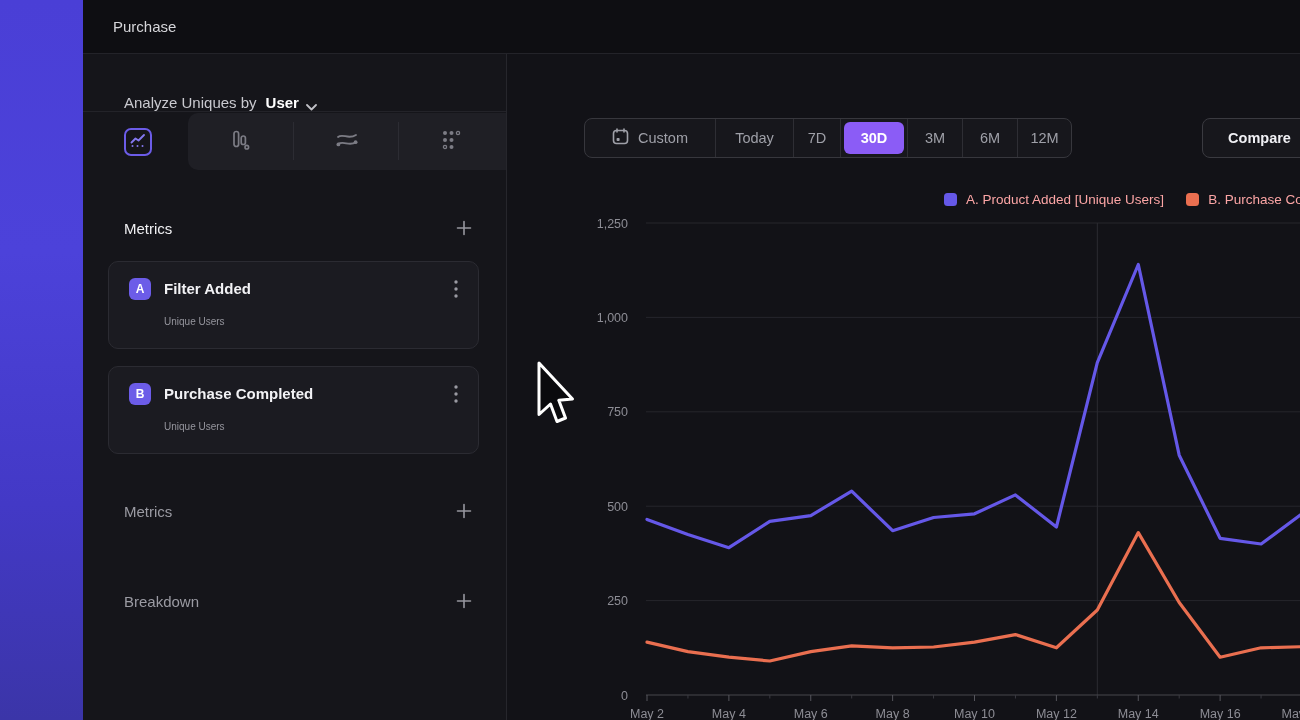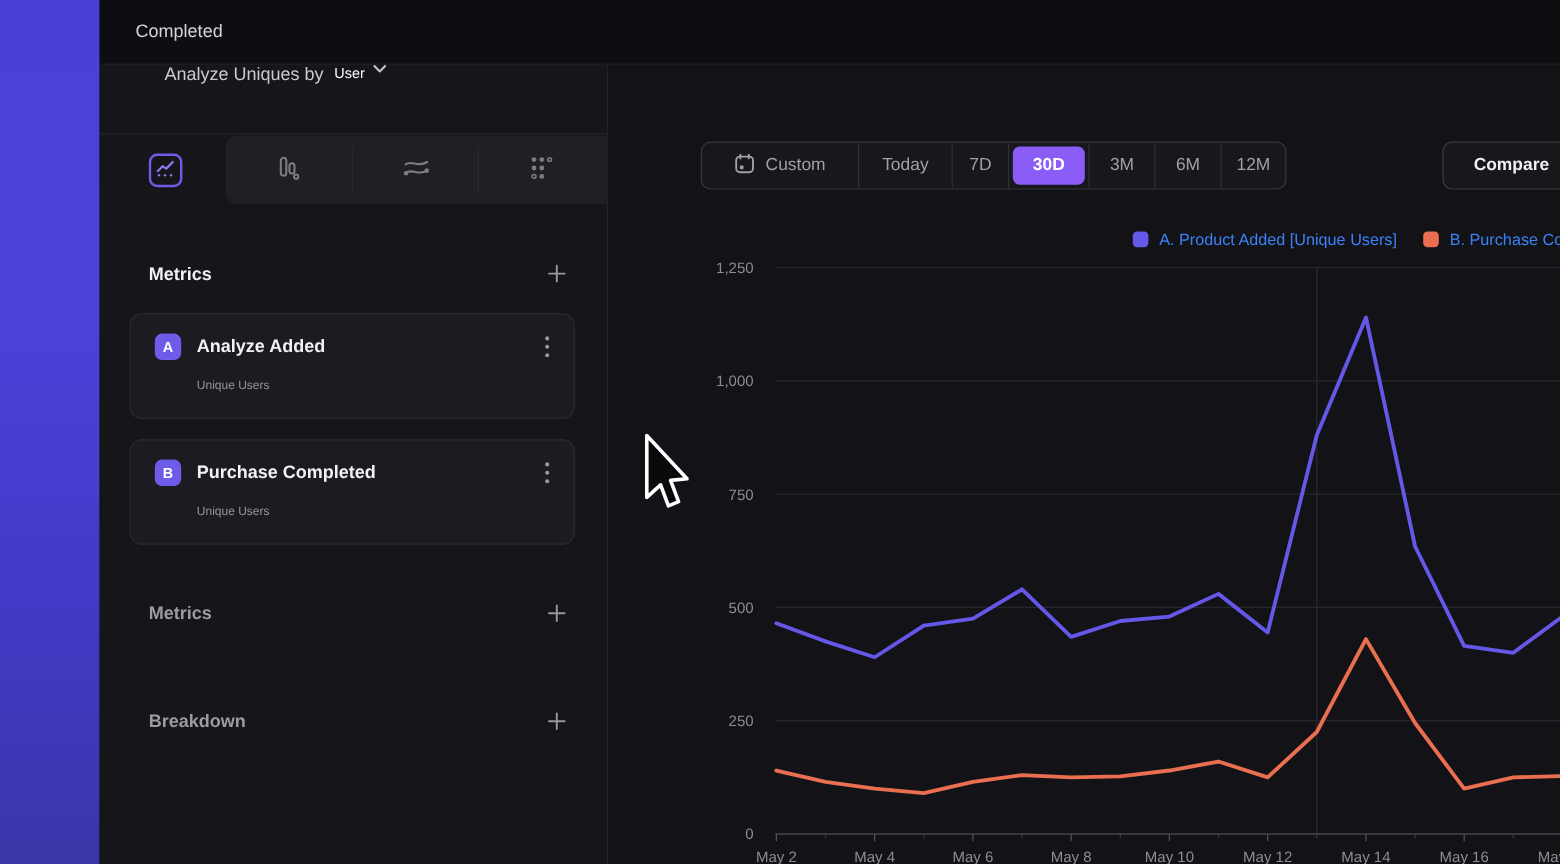--- a/index.html
+++ b/index.html
@@ -14,36 +14,36 @@
   .header { position:absolute; left:0; top:0; width:1217px; height:54px;
     background:#0e0e12; border-bottom:1px solid #232329; }
   .header .title { position:absolute; left:30px; top:0; height:54px; line-height:54px;
     color:#d6d6da; font-size:15px; font-weight:500; }
 
   
   .sidebar { position:absolute; left:0; top:54px; width:424px; height:666px;
     background:#15151a; border-right:1px solid #26262c; }
 
   .analyze-row { position:absolute; left:0; top:0; width:100%; height:58px;
-    border-bottom:1px solid #232329; display:flex; align-items:flex-start; padding-left:54px; }
+    border-bottom:1px solid #232329; display:flex; align-items:flex-end; padding-left:41px; }
   .analyze-row .prefix { color:#c9c9cf; font-size:15px; }
-  .analyze-row .selected { color:#ffffff; font-size:12px; font-weight:400; margin-left:9px; }
+  .analyze-row .selected { color:#ffffff; font-size:15px; font-weight:700; margin-left:9px; }
   .analyze-row .chev { margin-left:7px; display:flex; }
 
   .tab-panel { position:absolute; left:105px; right:0; top:59px; height:57px;
     background:#1f1f25; border-radius:10px 0 0 10px; }
   .tab-divider { position:absolute; top:68px; width:1px; height:38px; background:#2c2c33; }
   .tab-active { position:absolute; left:41px; top:74px; width:28px; height:28px;
     border:2px solid #6c5ce8; border-radius:7px; display:flex; align-items:center; justify-content:center; }
   .tab-icon { position:absolute; top:76px; width:24px; height:24px;
     display:flex; align-items:center; justify-content:center; }
 
   .section-row { position:absolute; left:41px; right:27px; height:28px;
     display:flex; align-items:center; justify-content:space-between; }
-  .section-row .lbl { font-size:15px; font-weight:700; }
+  .section-row .lbl { font-size:15px; font-weight:400; }
   .lbl-bright { color:#f0f0f3; }
   .lbl-dim { color:#9b9ba3; }
   .plus { width:16px; height:16px; margin-right:7px; display:flex; }
 
   .metric-card { position:absolute; left:25px; width:371px; height:88px;
     background:#1b1b21; border:1px solid #2b2b32; border-radius:10px; }
   .metric-badge { position:absolute; left:20px; top:16px; width:22px; height:22px;
     border-radius:6px; background:#6c5ce8; color:#fff; font-size:12px; font-weight:700;
     display:flex; align-items:center; justify-content:center; }
   .metric-title { position:absolute; left:55px; top:18px; color:#f2f2f5; font-size:15px; font-weight:700; }
@@ -67,35 +67,35 @@
     background:#8b5cf6; border-radius:6px; color:#ffffff; font-weight:700; }
   .compare-btn { position:absolute; left:695px; top:64px; width:115px; height:40px;
     border:1px solid #3a3a40; border-radius:8px; background:#17171c;
     display:flex; align-items:center; justify-content:center;
     color:#f0f0f4; font-size:14.5px; font-weight:700; }
 
   .legend { position:absolute; left:437px; top:137px; height:16px; display:flex;
     align-items:center; white-space:nowrap; }
   .legend .item { display:flex; align-items:center; margin-right:22px; }
   .legend .swatch { width:13px; height:13px; border-radius:3.5px; margin-right:9px; }
-  .legend .lab { color:#3b82f6; font-size:13.5px; }
+  .legend .lab { color:#fca5a5; font-size:13.5px; }
 
   .chart-svg { position:absolute; left:0; top:0; }
 
   .cursor { position:absolute; left:454px; top:361px; width:40px; height:66px; pointer-events:none; }
 </style>
 </head>
 <body>
 
 <div class="accent-strip"></div>
 
 <div class="app">
 
   <div class="header">
-    <div class="title">Completed</div>
+    <div class="title">Purchase</div>
   </div>
 
   <div class="sidebar">
 
     <div class="analyze-row">
       <span class="prefix">Analyze Uniques by</span>
       <span class="selected">User</span>
       <span class="chev">
         <svg width="11" height="7" viewBox="0 0 11 7">
             <polyline points="1,1 5.5,5.5 10,1" fill="none" stroke="#c0c0c6" stroke-width="1.8" stroke-linecap="round" stroke-linejoin="round"></polyline>
@@ -157,21 +157,21 @@
       <span class="lbl lbl-bright">Metrics</span>
       <span class="plus">
         <svg width="16" height="16" viewBox="0 0 16 16">
             <path d="M8 1.5 V14.5 M1.5 8 H14.5" stroke="#97979f" stroke-width="1.6" stroke-linecap="round"></path>
           </svg>
       </span>
     </div>
 
     <div class="metric-card" style="top:207px">
       <div class="metric-badge">A</div>
-      <div class="metric-title">Analyze Added</div>
+      <div class="metric-title">Filter Added</div>
       <div class="metric-sub">Unique Users</div>
       <div class="kebab">
         <svg width="4" height="18" viewBox="0 0 4 18">
             <circle cx="2" cy="2" r="1.7" fill="#9a9aa2"></circle>
             <circle cx="2" cy="9" r="1.7" fill="#9a9aa2"></circle>
             <circle cx="2" cy="16" r="1.7" fill="#9a9aa2"></circle>
           </svg>
       </div>
     </div>
 

